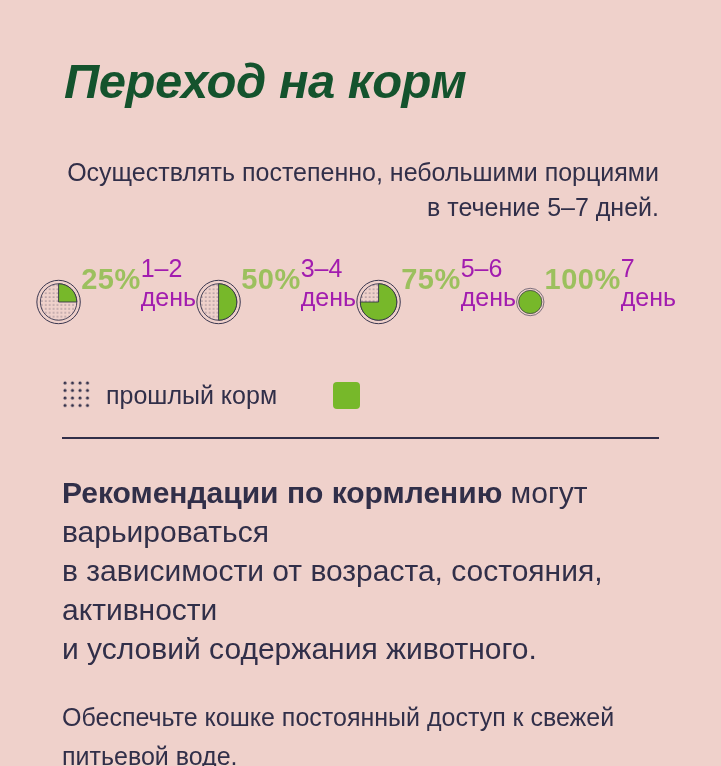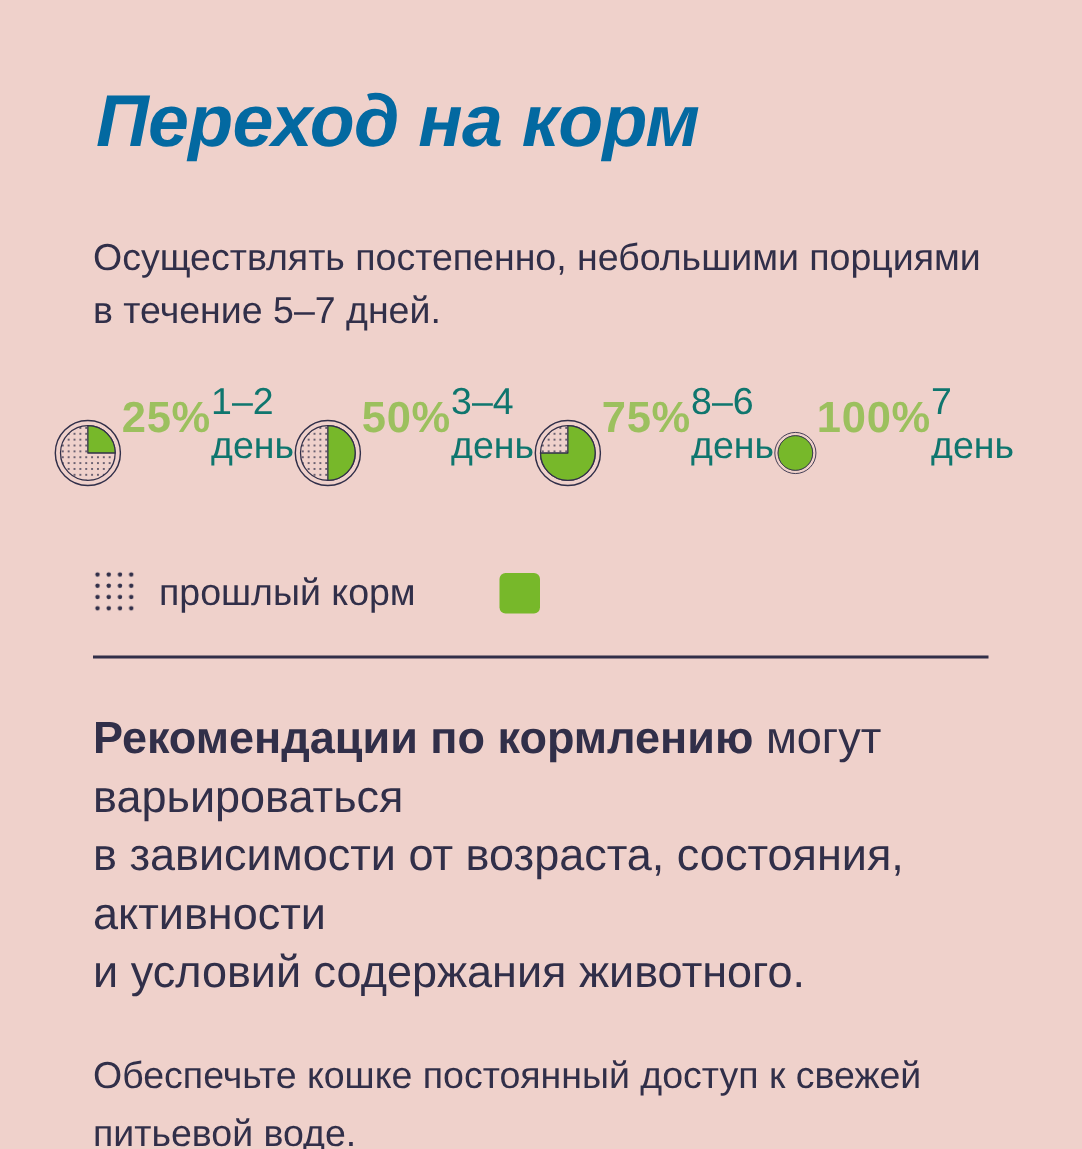--- a/index.html
+++ b/index.html
@@ -13,28 +13,29 @@
   }
   .content { padding: 0 62px; }
 
   .title {
     margin: 56px 0 0 2px;
     font-size: 49px;
     line-height: 1.05;
     font-style: italic;
     font-weight: 800;
     letter-spacing: -0.5px;
-    color: #0369a1;
+    color: #14532d;
   }
 
   .intro {
     margin-top: 48px;
     font-size: 25px;
     line-height: 35px;
     white-space: pre-line;
+    text-align: right;
   }
 
   .stages {
     display: flex;
     margin-top: 18px;
     margin-left: -26px; 
   }
   .stage {
     width: 160px;
     display: flex;
@@ -43,21 +44,21 @@
   .pct {
     margin-top: 13px;
     font-size: 29px;
     font-weight: bold;
     color: #9cc05e;
     letter-spacing: 0.5px;
   }
   .days {
     margin-top: 4px;
     font-size: 25px;
-    color: #0f766e;
+    color: #a21caf;
   }
 
   .legend {
     display: flex;
     align-items: center;
     gap: 56px;
     margin-top: 26px;
   }
   .legend-item {
     display: flex;
@@ -139,21 +140,21 @@
           <defs>
             <pattern id="dp2" width="9" height="9" patternUnits="userSpaceOnUse">
               <circle cx="4.5" cy="4.5" r="1.4" fill="#312f49"></circle>
             </pattern>
           </defs>
           <circle cx="52" cy="52" r="50" fill="none" stroke="#312f49" stroke-width="2.2"></circle>
           <circle cx="52" cy="52" r="42" fill="url(#dp2)" stroke="#312f49" stroke-width="2"></circle>
           <path d="M52,52 L52,10 A42,42 0 1 1 10.00,52.00 Z" fill="#77b82a" stroke="#312f49" stroke-width="2" stroke-linejoin="round"></path>
         </svg>
       <div class="pct">75%</div>
-      <div class="days">8–6 день</div>
+      <div class="days">5–6 день</div>
     </div>
 
     <div class="stage">
       <svg class="pie" width="104" height="104" viewBox="0 0 104 104">
           <defs>
             <pattern id="dp3" width="9" height="9" patternUnits="userSpaceOnUse">
               <circle cx="4.5" cy="4.5" r="1.4" fill="#312f49"></circle>
             </pattern>
           </defs>
           <circle cx="52" cy="52" r="50" fill="none" stroke="#312f49" stroke-width="2.2"></circle>

